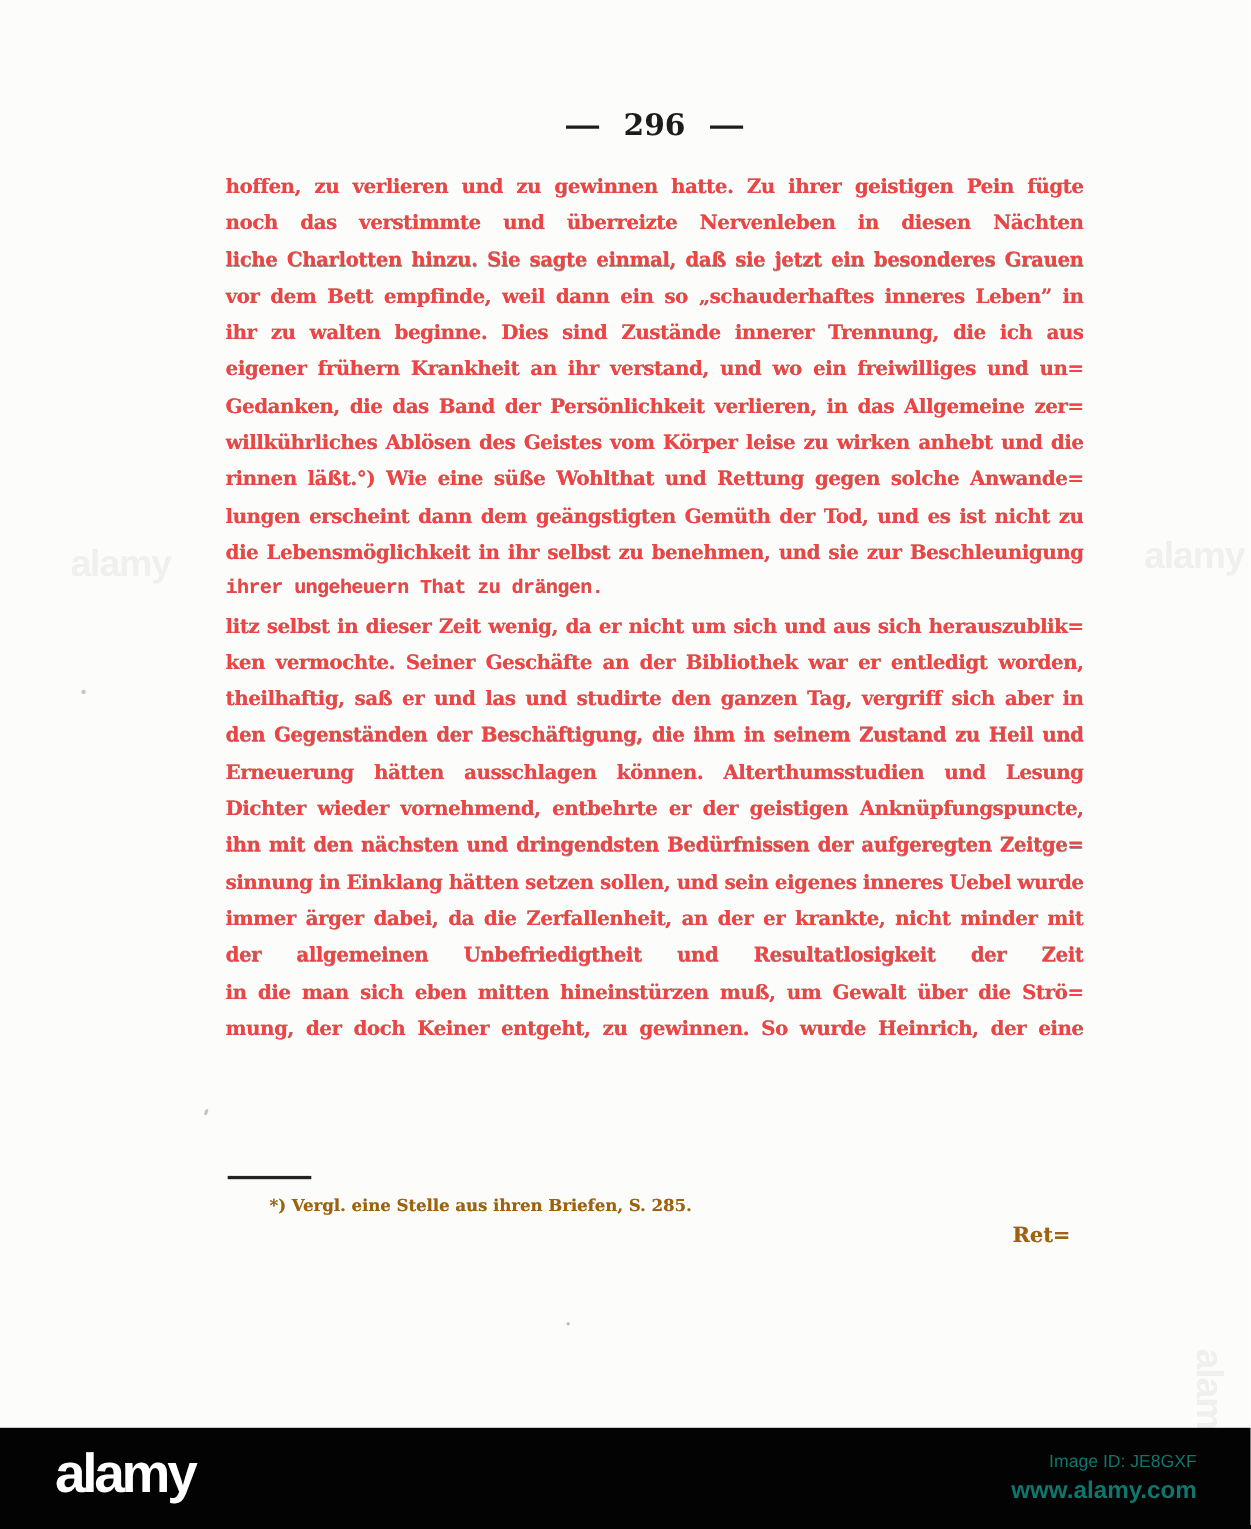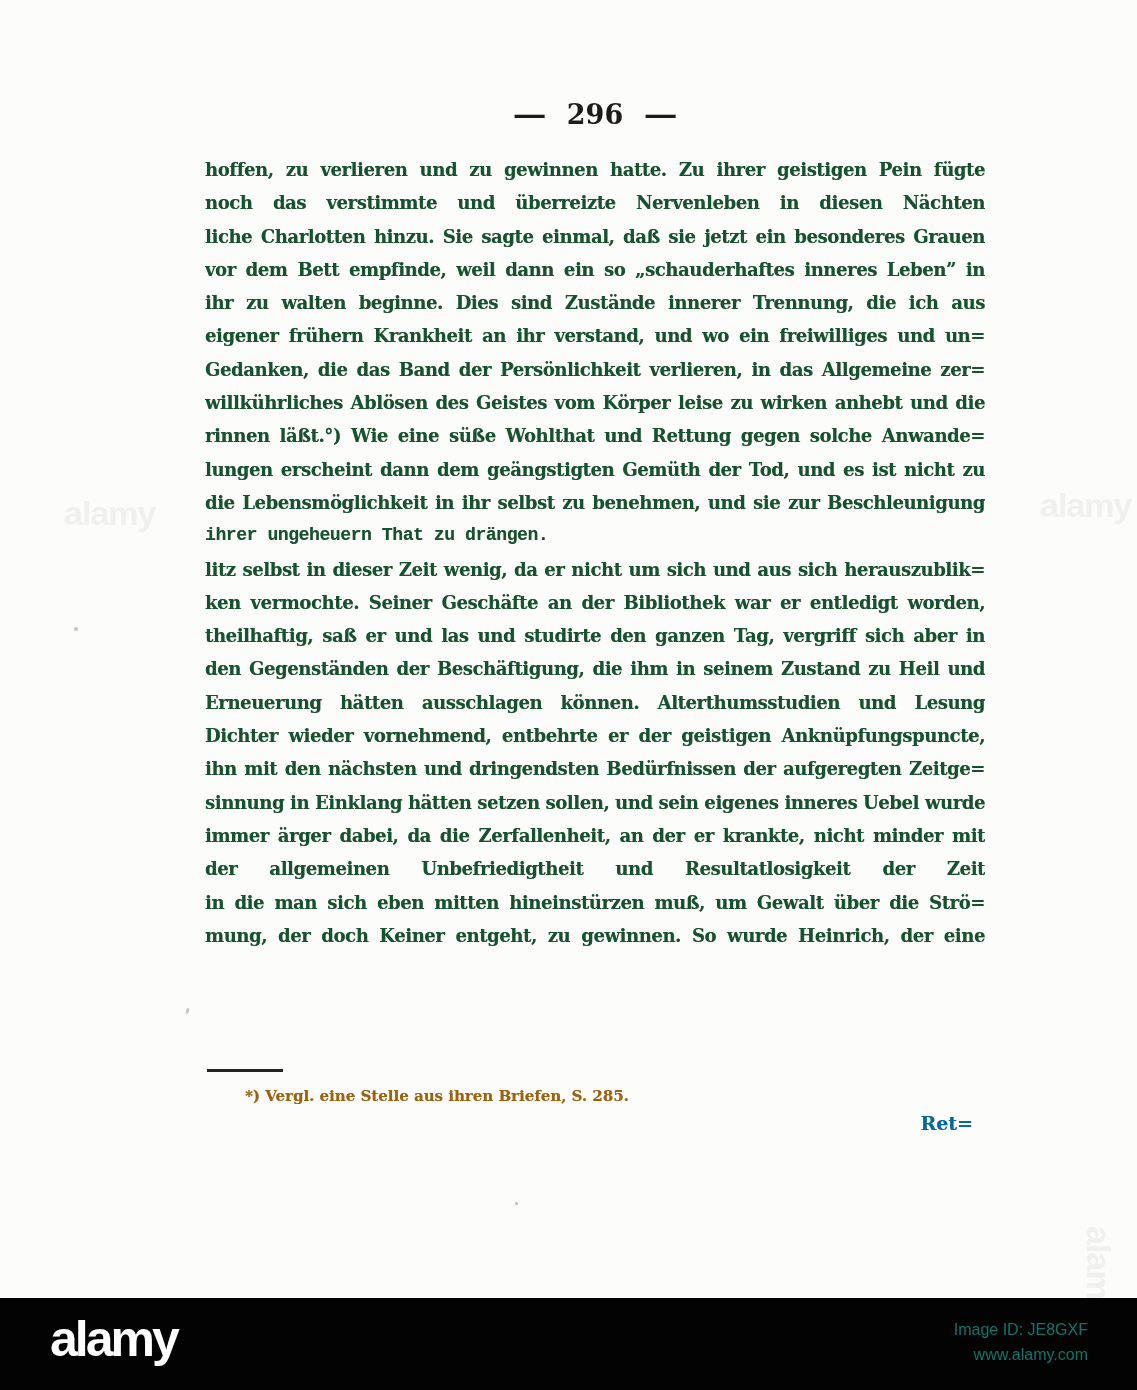--- a/index.html
+++ b/index.html
@@ -16,21 +16,21 @@
   }
   .page-header {
     position:absolute; top:99px; left:205px; width:780px;
     display:flex; justify-content:center; align-items:center; gap:24px;
     font-size:27px; font-weight:700; color:#1d1c1a;
   }
   .page-header .dash { transform:scaleX(1.25); display:inline-block; }
   .body-text {
     position:absolute; left:205px; top:153px; width:780px;
     font-size:18px; font-weight:700; letter-spacing:-0.4px;
-    color:#14532d;
+    color:#ef4444;
     text-shadow:0.3px 0.3px 0.4px rgba(25,22,18,0.45);
   }
   .line {
     height:33.3px; line-height:33.3px;
     text-align:justify; text-align-last:justify;
     overflow:hidden; white-space:normal;
   }
   .line.end    { text-align-last:left;font-family:Liberation Mono, monospace; }
   .line.indent { text-indent:48px; }
   .fn-rule {
@@ -38,21 +38,21 @@
     background:#252320;
   }
   .footnote {
     position:absolute; left:205px; top:1087px; width:780px;
     padding-left:40px; box-sizing:border-box;
     font-size:15px; font-weight:700; color:#a16207;
     text-shadow:0.3px 0.3px 0.3px rgba(25,22,18,0.4);
   }
   .catchword {
     position:absolute; left:205px; top:1112px; width:768px;
-    text-align:right; font-size:19px; font-weight:700; color:#0369a1;
+    text-align:right; font-size:19px; font-weight:700; color:#a16207;
     text-shadow:0.3px 0.3px 0.3px rgba(25,22,18,0.4);
   }
   
   .wm {
     position:absolute;
     font-family:"Liberation Sans", sans-serif; font-weight:800;
     font-size:34px; letter-spacing:-1px;
     color:rgba(170,170,168,0.18);
     text-shadow:0 0 2px rgba(255,255,255,0.9);
     user-select:none; pointer-events:none;
@@ -69,21 +69,21 @@
     background:#030303;
     font-family:"Liberation Sans", sans-serif;
   }
   .alamy-logo {
     position:absolute; left:50px; top:16px;
     font-size:50px; line-height:50px; font-weight:800;
     letter-spacing:-3px; color:#ffffff;
   }
   .bar-meta { position:absolute; right:49px; top:22px; text-align:right; color:#0f766e; }
   .bar-meta .image-id { font-size:16px; font-weight:400; line-height:20px; margin-bottom:3px; }
-  .bar-meta .url      { font-size:16px; font-weight:400; line-height:24px; }
+  .bar-meta .url      { font-size:22px; font-weight:700; line-height:24px; }
 </style>
 </head>
 <body>
 
 <div class="page">
 
   <div class="page-header">
     <span class="dash">—</span>
     <span class="num">296</span>
     <span class="dash">—</span>

